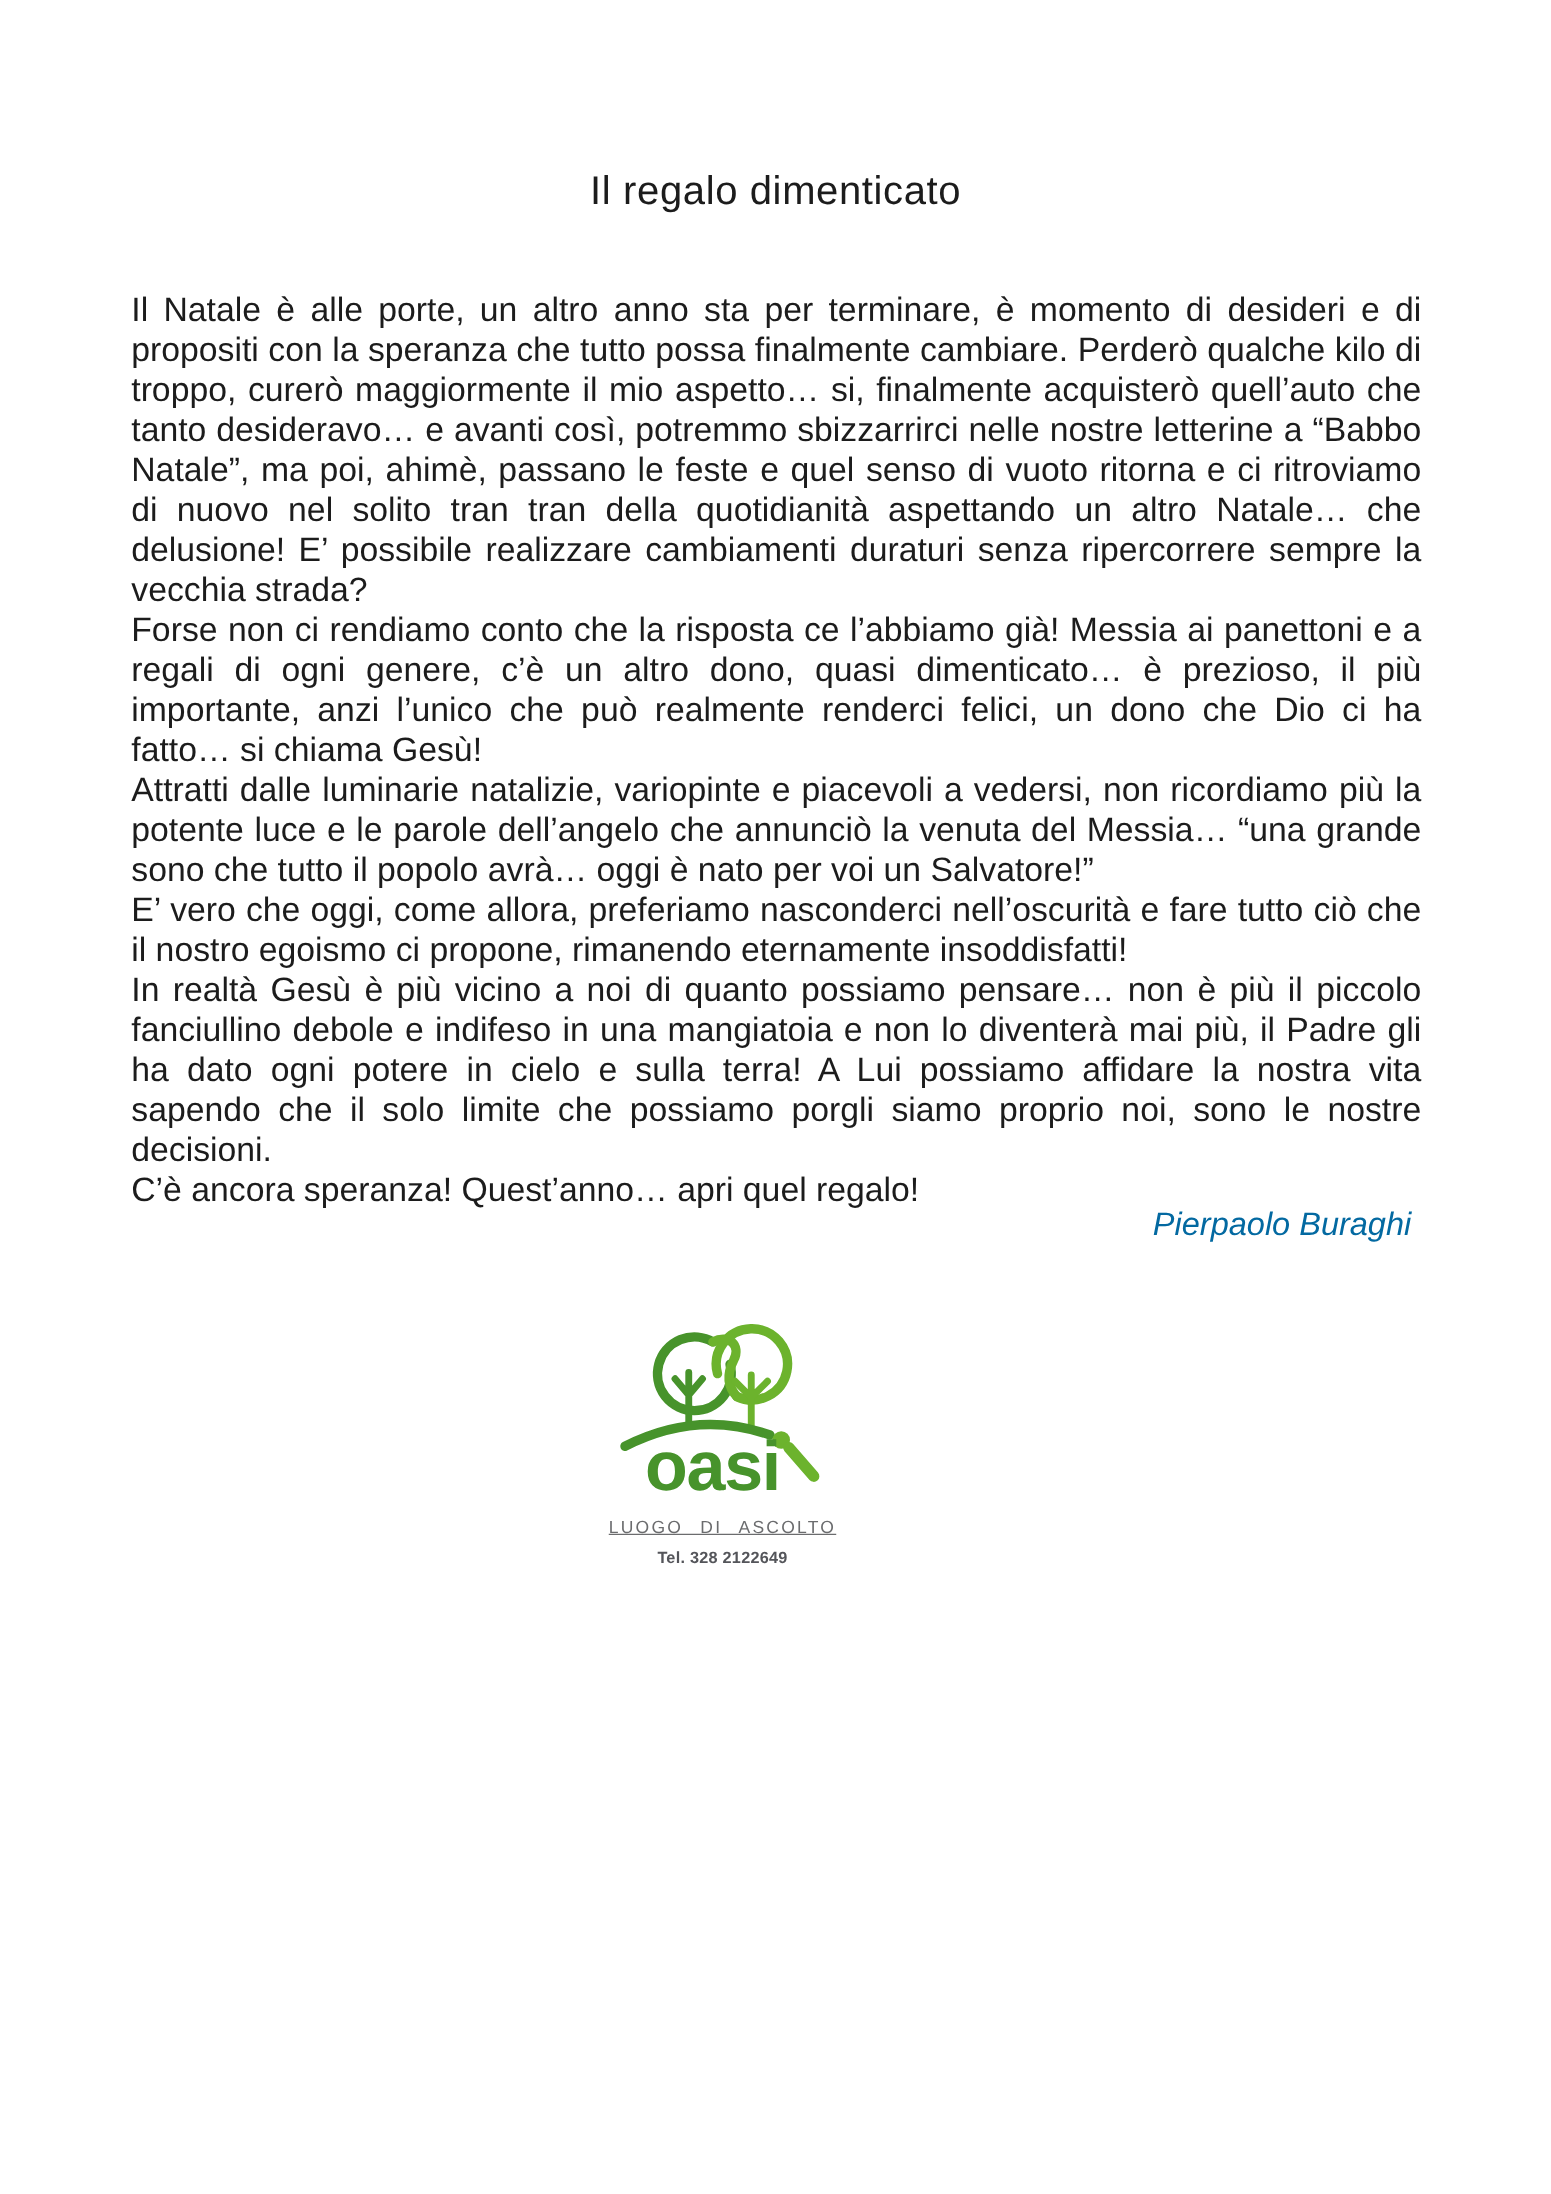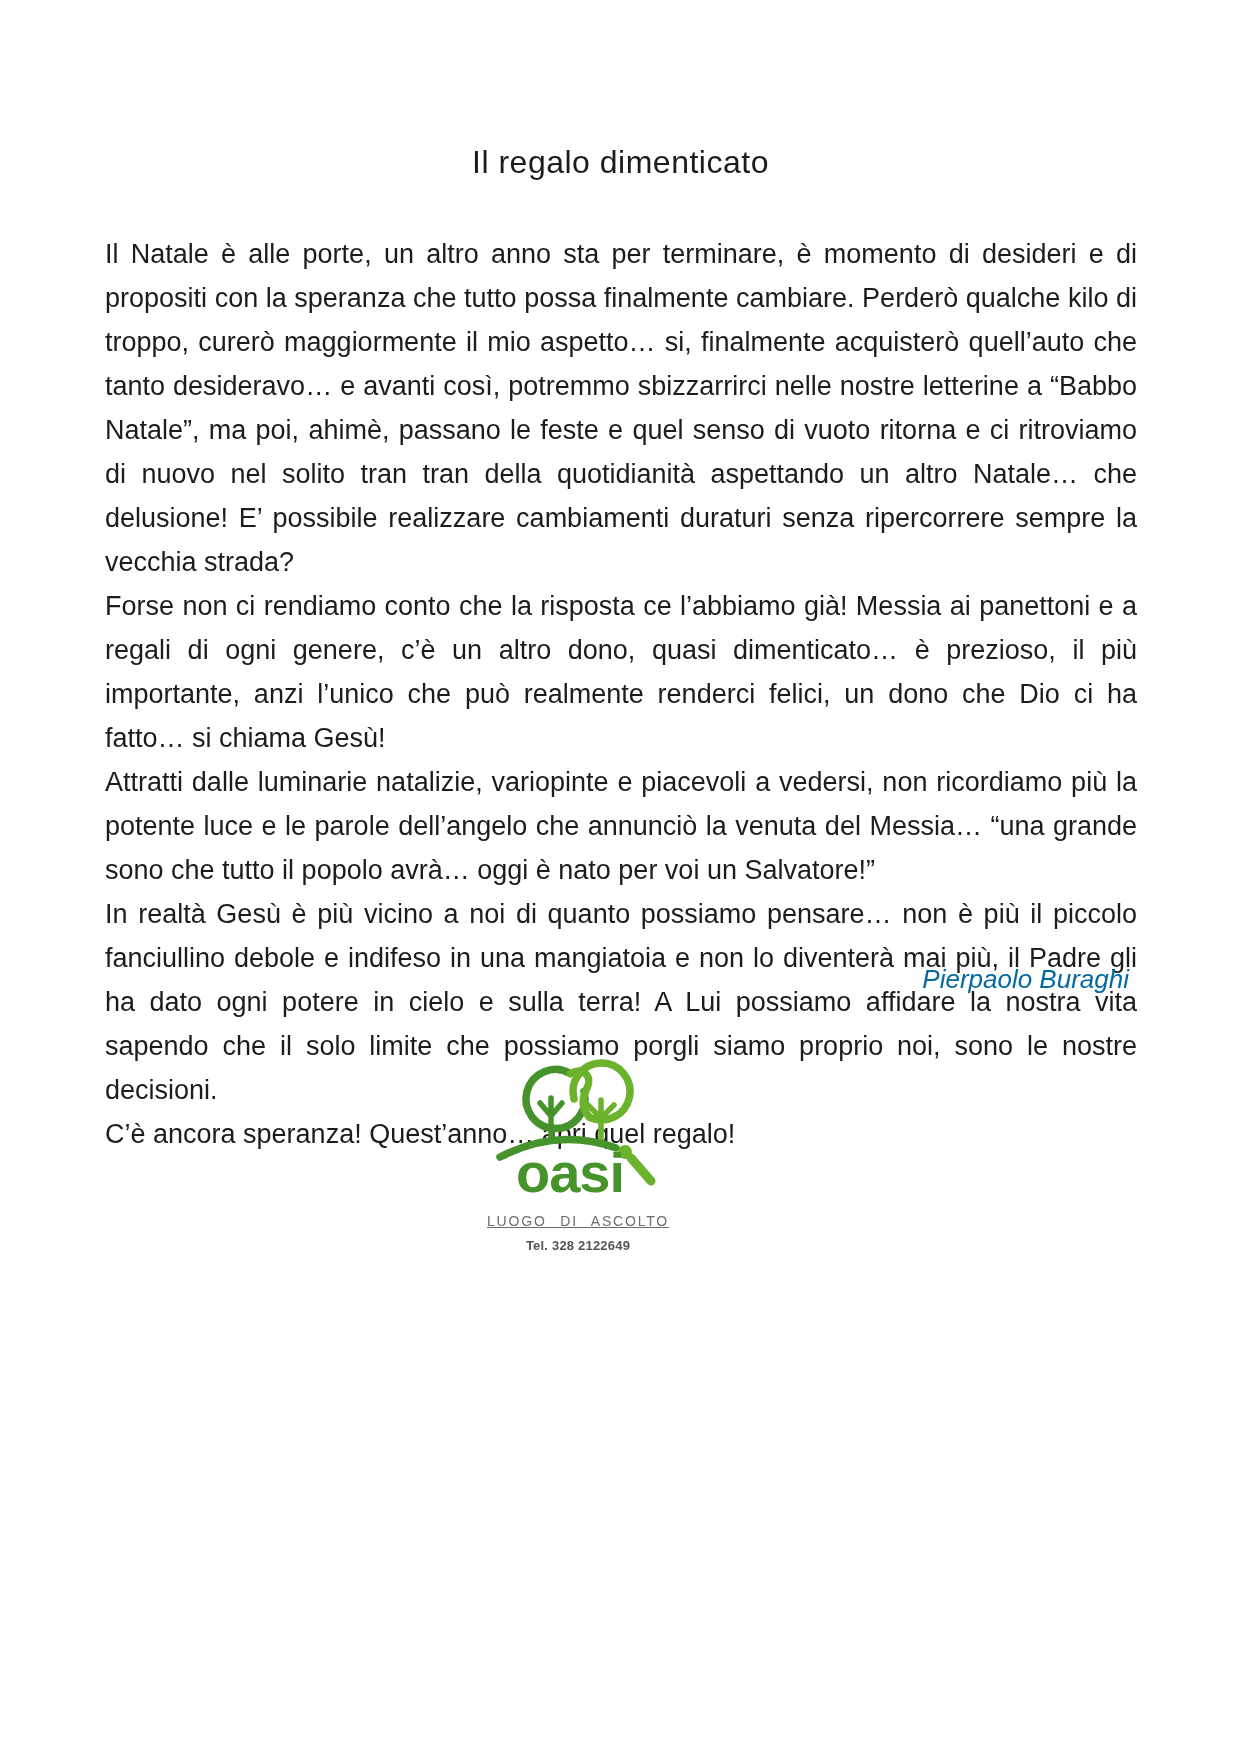--- a/index.html
+++ b/index.html
@@ -9,36 +9,36 @@
     width: 1241px;
     height: 1755px;
     margin: 0 auto;
     background: #ffffff;
     font-family: "Liberation Sans", "DejaVu Sans", sans-serif;
     color: #1c1c1c;
     overflow: hidden;
   }
   .doc-title {
     position: absolute;
-    top: 144px;
+    top: 134px;
     left: 0;
     right: 0;
     text-align: center;
     font-size: 32px;
     font-weight: normal;
     letter-spacing: 0.5px;
     color: #1c1c1c;
   }
   .doc-body {
     position: absolute;
     top: 232px;
     left: 105px;
     width: 1032px;
     font-size: 27px;
-    line-height: 44px;
+    line-height: 32px;
     text-align: justify;
     color: #1c1c1c;
   }
   .doc-body p { margin: 0; }
   .signature {
     position: absolute;
     top: 964px;
     right: 112px;
     font-size: 26px;
     font-style: italic;
@@ -95,20 +95,21 @@
 <body>
 
 <div class="page">
 
   <h1 class="doc-title">Il regalo dimenticato</h1>
 
   <div class="doc-body">
       <p>Il Natale è alle porte, un altro anno sta per terminare, è momento di desideri e di propositi con la speranza che tutto possa finalmente cambiare. Perderò qualche kilo di troppo, curerò maggiormente il mio aspetto… si, finalmente acquisterò quell’auto che tanto desideravo… e avanti così, potremmo sbizzarrirci nelle nostre letterine a “Babbo Natale”, ma poi, ahimè, passano le feste e quel senso di vuoto ritorna e ci ritroviamo di nuovo nel solito tran tran della quotidianità aspettando un altro Natale… che delusione! E’ possibile realizzare cambiamenti duraturi senza ripercorrere sempre la vecchia strada?</p>
       <p>Forse non ci rendiamo conto che la risposta ce l’abbiamo già! Messia ai panettoni e a regali di ogni genere, c’è un altro dono, quasi dimenticato… è prezioso, il più importante, anzi l’unico che può realmente renderci felici, un dono che Dio ci ha fatto… si chiama Gesù!</p>
       <p>Attratti dalle luminarie natalizie, variopinte e piacevoli a vedersi, non ricordiamo più la potente luce e le parole dell’angelo che annunciò la venuta del Messia… “una grande sono che tutto il popolo avrà… oggi è nato per voi un Salvatore!”</p>
+      <p>E’ vero che oggi, come allora, preferiamo nasconderci nell’oscurità e fare tutto ciò che il nostro egoismo ci propone, rimanendo eternamente insoddisfatti!</p>
       <p>In realtà Gesù è più vicino a noi di quanto possiamo pensare… non è più il piccolo fanciullino debole e indifeso in una mangiatoia e non lo diventerà mai più, il Padre gli ha dato ogni potere in cielo e sulla terra! A Lui possiamo affidare la nostra vita sapendo che il solo limite che possiamo porgli siamo proprio noi, sono le nostre decisioni.</p>
       <p>C’è ancora speranza! Quest’anno… apri quel regalo!</p>
     </div>
 
   <div class="signature">Pierpaolo Buraghi</div>
 
   <div class="logo">
     <svg width="290" height="215" viewBox="0 0 290 215">
 
       <g>

